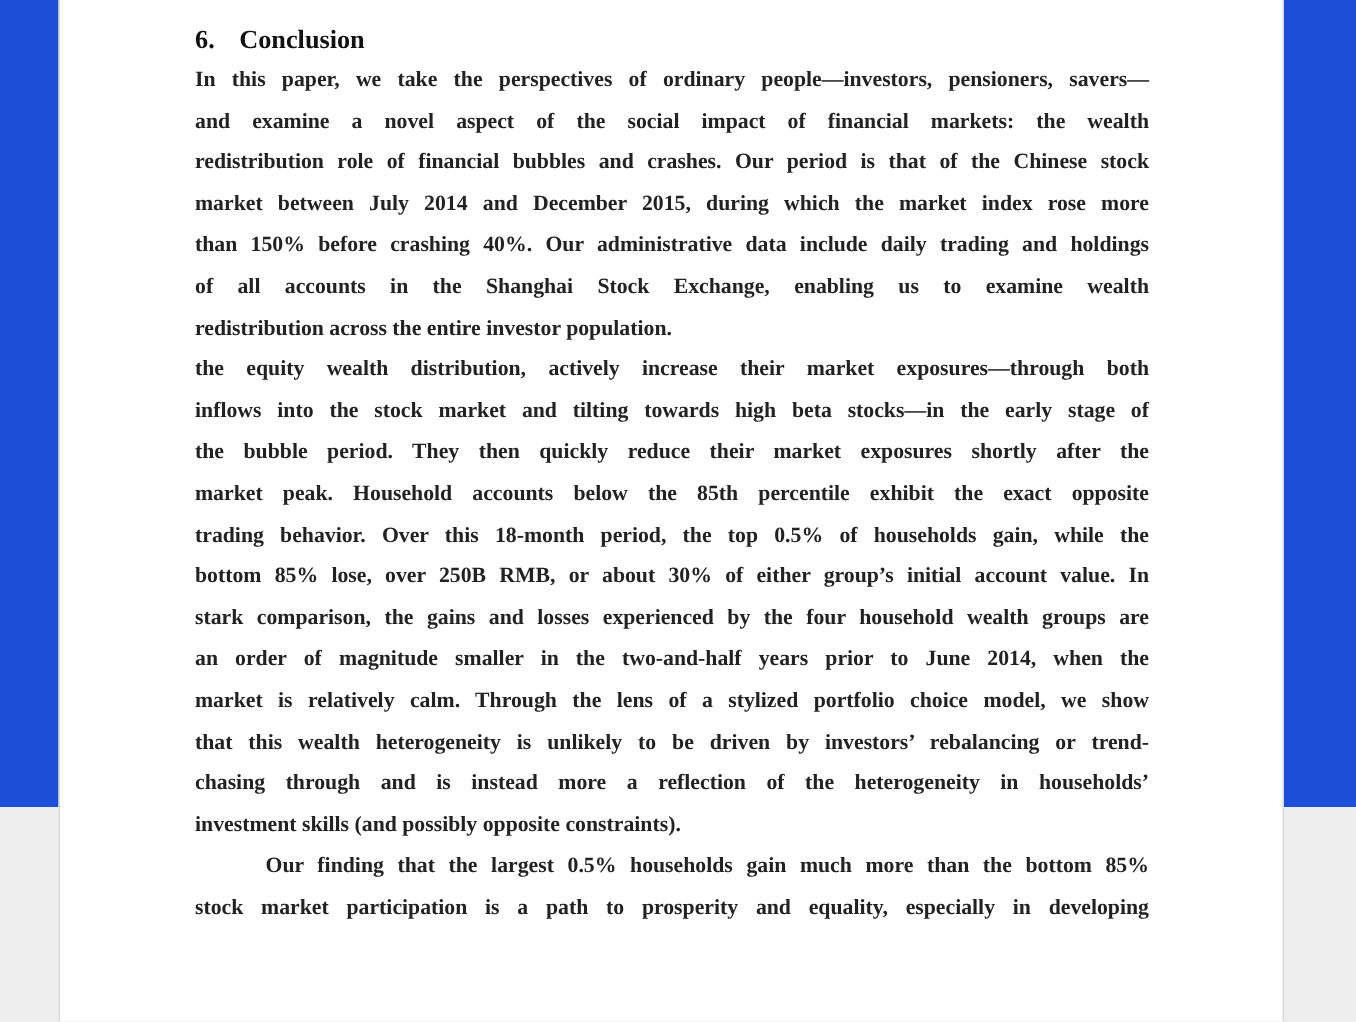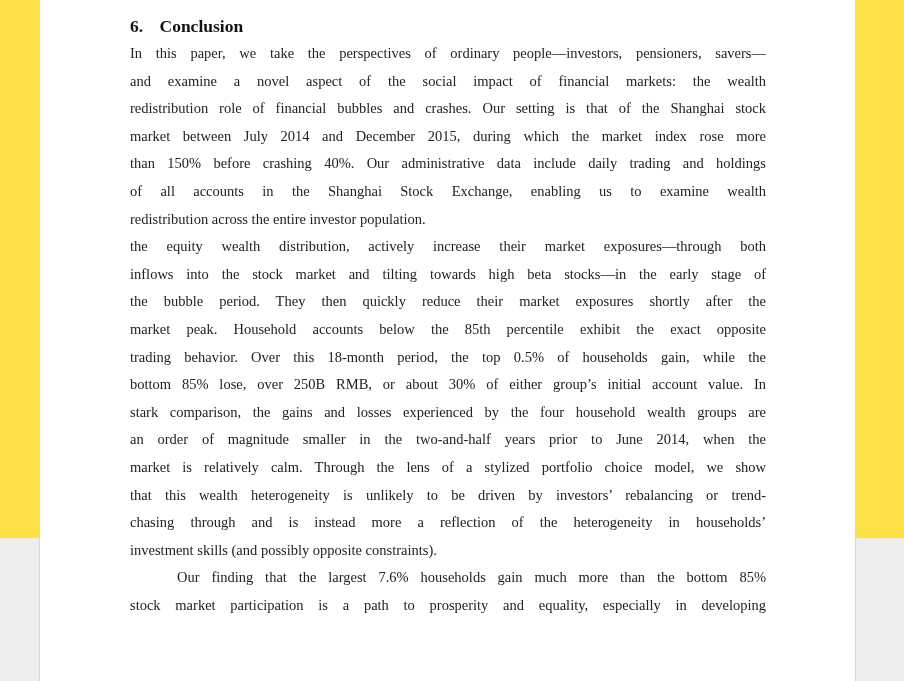--- a/index.html
+++ b/index.html
@@ -7,21 +7,21 @@
     padding: 0;
     width: 904px;
     height: 681px;
     overflow: hidden;
     background: #ededed;
   }
   .desktop {
     position: relative;
     width: 904px;
     height: 538px;
-    background: #fde047;
+    background: #1d4ed8;
   }
   .paper {
     position: absolute;
     left: 39px;
     top: 0;
     width: 815px;
     height: 681px;
     background: #ffffff;
     border-left: 1px solid #d8d8d8;
     border-right: 1px solid #d8d8d8;
@@ -40,40 +40,41 @@
     color: #111111;
   }
   .sec-num { margin-right: 12px; }
   .para { margin: 0; }
   .line {
     width: 636px;
     line-height: 27.6px;
     white-space: nowrap;
     text-align: justify;
     text-align-last: justify;
+    font-weight: bold;
   }
   .line.lastline { text-align-last: left; }
   .line.indent { text-indent: 47px; }
 </style>
 </head>
 <body>
 
 <div class="desktop">
   <div class="paper">
     <div class="content">
 
       <h2 class="section-heading">
         <span class="sec-num">6.</span>
         <span class="sec-title">Conclusion</span>
       </h2>
 
       <div class="para">
         <div class="line">In this paper, we take the perspectives of ordinary people—investors, pensioners, savers—</div>
         <div class="line">and examine a novel aspect of the social impact of financial markets: the wealth</div>
-        <div class="line">redistribution role of financial bubbles and crashes. Our setting is that of the Shanghai stock</div>
+        <div class="line">redistribution role of financial bubbles and crashes. Our period is that of the Chinese stock</div>
         <div class="line">market between July 2014 and December 2015, during which the market index rose more</div>
         <div class="line">than 150% before crashing 40%. Our administrative data include daily trading and holdings</div>
         <div class="line">of all accounts in the Shanghai Stock Exchange, enabling us to examine wealth</div>
         <div class="line lastline">redistribution across the entire investor population.</div>
       </div>
 
       <div class="para">
         <div class="line">the equity wealth distribution, actively increase their market exposures—through both</div>
         <div class="line">inflows into the stock market and tilting towards high beta stocks—in the early stage of</div>
         <div class="line">the bubble period. They then quickly reduce their market exposures shortly after the</div>
@@ -82,19 +83,19 @@
         <div class="line">bottom 85% lose, over 250B RMB, or about 30% of either group’s initial account value. In</div>
         <div class="line">stark comparison, the gains and losses experienced by the four household wealth groups are</div>
         <div class="line">an order of magnitude smaller in the two-and-half years prior to June 2014, when the</div>
         <div class="line">market is relatively calm. Through the lens of a stylized portfolio choice model, we show</div>
         <div class="line">that this wealth heterogeneity is unlikely to be driven by investors’ rebalancing or trend-</div>
         <div class="line">chasing through and is instead more a reflection of the heterogeneity in households’</div>
         <div class="line lastline">investment skills (and possibly opposite constraints).</div>
       </div>
 
       <div class="para">
-        <div class="line indent">Our finding that the largest 7.6% households gain much more than the bottom 85%</div>
+        <div class="line indent">Our finding that the largest 0.5% households gain much more than the bottom 85%</div>
         <div class="line">stock market participation is a path to prosperity and equality, especially in developing</div>
       </div>
 
     </div>
   </div>
 </div>
 
 </body></html>

